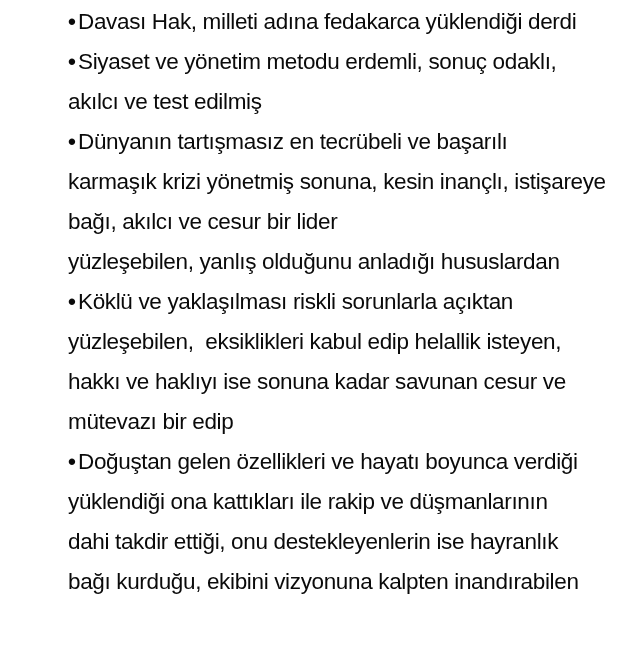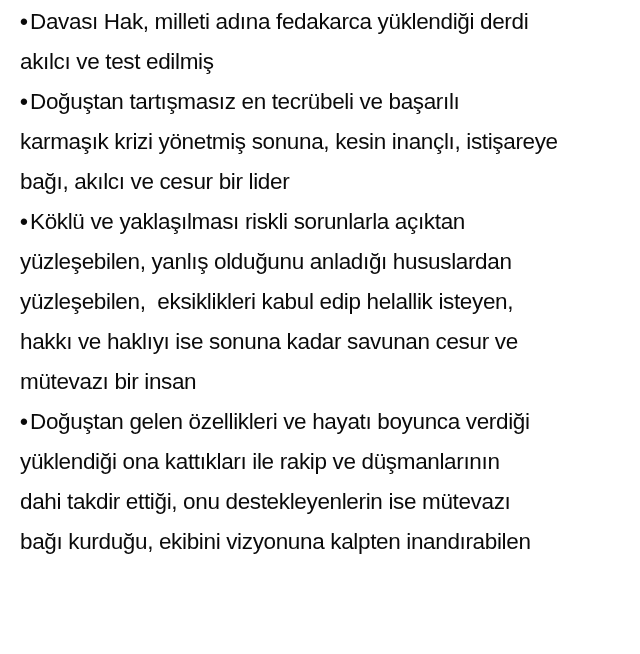--- a/index.html
+++ b/index.html
@@ -3,45 +3,46 @@
 <meta charset="utf-8">
 <style>
   html, body { margin: 0; padding: 0; background: #ffffff; }
   body { width: 640px; height: 654px; overflow: hidden; position: relative; }
   .doc {
     position: absolute; left: 20px; top: 2px; width: 620px;
     font-family: "Liberation Sans", sans-serif;
     font-size: 22.5px; line-height: 40px; color: #0a0a0a;
     letter-spacing: -0.35px;
   }
-  .line { white-space: pre; height: 40px; }
+  .line { white-space: pre; height: 40px; margin-left: 48px; }
   .bullet { display: inline-block; width: 10px; font-weight: bold; }
 </style>
 </head>
 <body>
 
 <div class="doc">
   <div>
     <div class="line"><span class="bullet">•</span><span>Davası Hak, milleti adına fedakarca yüklendiği derdi</span></div>
   </div>
   <div>
+    <div class="line"><span class="bullet">•</span><span>Siyaset ve yönetim metodu erdemli, sonuç odaklı,</span></div>
     <div class="line">akılcı ve test edilmiş</div>
   </div>
   <div>
-    <div class="line"><span class="bullet">•</span><span>Doğuştan tartışmasız en tecrübeli ve başarılı</span></div>
+    <div class="line"><span class="bullet">•</span><span>Dünyanın tartışmasız en tecrübeli ve başarılı</span></div>
     <div class="line">karmaşık krizi yönetmiş sonuna, kesin inançlı, istişareye</div>
     <div class="line">bağı, akılcı ve cesur bir lider</div>
   </div>
   <div>
+    <div class="line">yüzleşebilen, yanlış olduğunu anladığı hususlardan</div>
     <div class="line"><span class="bullet">•</span><span>Köklü ve yaklaşılması riskli sorunlarla açıktan</span></div>
-    <div class="line">yüzleşebilen, yanlış olduğunu anladığı hususlardan</div>
     <div class="line">yüzleşebilen,  eksiklikleri kabul edip helallik isteyen,</div>
     <div class="line">hakkı ve haklıyı ise sonuna kadar savunan cesur ve</div>
-    <div class="line">mütevazı bir insan</div>
+    <div class="line">mütevazı bir edip</div>
   </div>
   <div>
     <div class="line"><span class="bullet">•</span><span>Doğuştan gelen özellikleri ve hayatı boyunca verdiği</span></div>
     <div class="line">yüklendiği ona kattıkları ile rakip ve düşmanlarının</div>
-    <div class="line">dahi takdir ettiği, onu destekleyenlerin ise mütevazı</div>
+    <div class="line">dahi takdir ettiği, onu destekleyenlerin ise hayranlık</div>
     <div class="line">bağı kurduğu, ekibini vizyonuna kalpten inandırabilen</div>
 
   </div>
 </div>
 
 </body></html>

